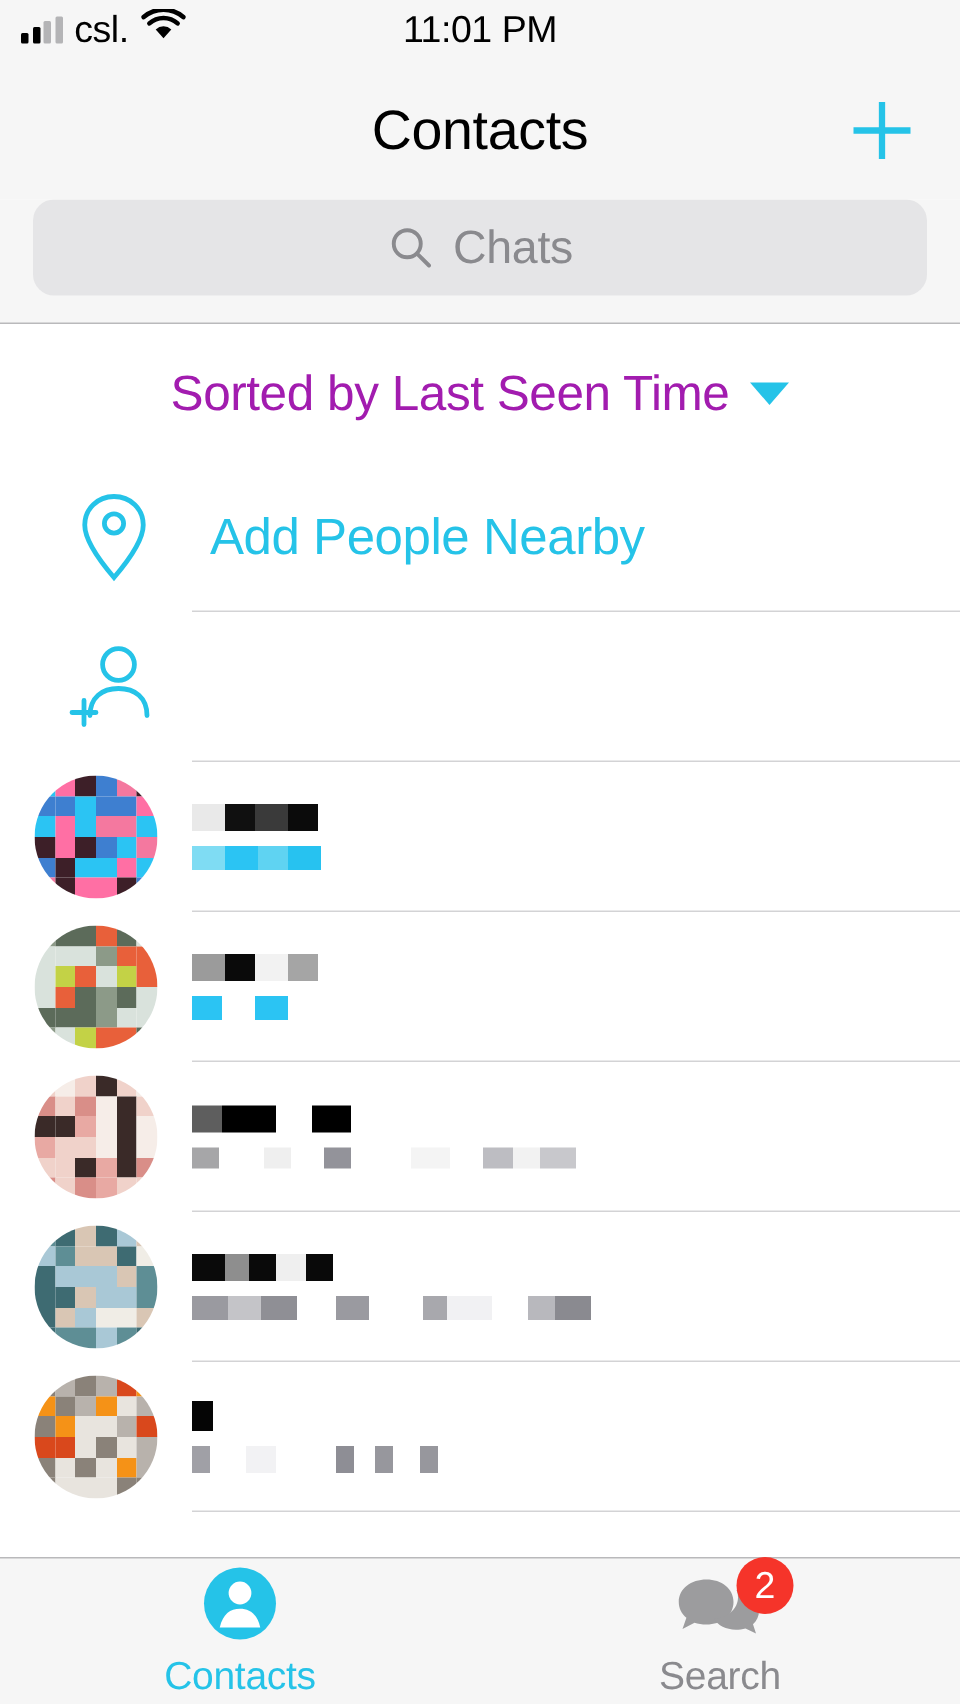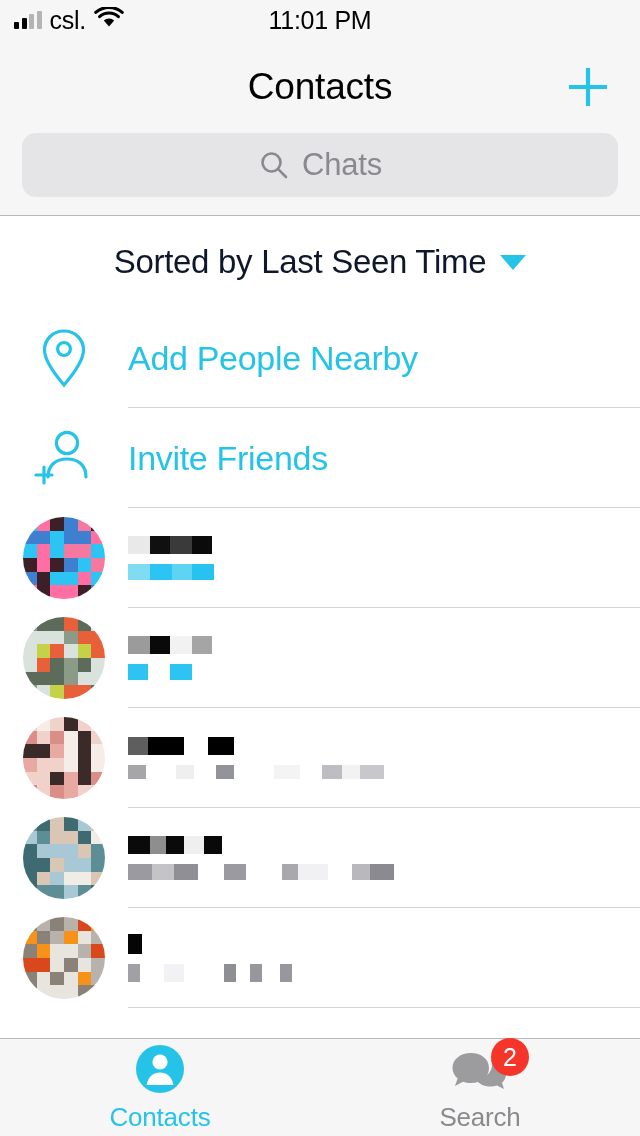--- a/index.html
+++ b/index.html
@@ -70,30 +70,30 @@
     display:flex; align-items:center; justify-content:center; gap:12px;
     cursor:text;
   }
   .search-ph{ font-size:31px; color:#8A8A8E; letter-spacing:-0.2px; }
 
   
   .sort-row{
     height:92px; display:flex; align-items:center; justify-content:center;
     gap:14px; background:#fff; cursor:pointer;
   }
-  .sort-label{ font-size:33px; color:#0f172a; letter-spacing:-0.3px; }
+  .sort-label{ font-size:33px; color:#a21caf; letter-spacing:-0.3px; }
   .caret{
     width:0; height:0; border-left:13px solid transparent; border-right:13px solid transparent;
     border-top:15px solid #25C3E8;
   }
 
   
   .action-row{
     height:100px; display:flex; align-items:center; background:#fff;
-    position:relative; cursor:pointer;
+    position:relative; cursor:pointer;padding-left:12px;
   }
   .action-icon{
     width:128px; display:flex; align-items:center; justify-content:center;
     flex:0 0 128px;
   }
   .action-label{ font-size:34px; color:#25C3E8; letter-spacing:-0.3px; }
   .sep{
     position:absolute; left:128px; right:0; bottom:0; height:1px; background:#D3D3D5;
   }
 
@@ -195,21 +195,20 @@
 </div>
 
 <div class="action-row">
   <div class="action-icon">
     <svg width="66" height="66" viewBox="0 0 66 66">
       <circle cx="36" cy="18" r="10.6" fill="none" stroke="#25C3E8" stroke-width="3.2"></circle>
       <path d="M17 52 C17 40 25 34 36 34 C47 34 55 40 55 52" fill="none" stroke="#25C3E8" stroke-width="3.2" stroke-linecap="round"></path>
       <path d="M13 42 V58 M5 50 H21" stroke="#25C3E8" stroke-width="3.2" stroke-linecap="round"></path>
     </svg>
   </div>
-  <div class="action-label">Invite Friends</div>
   <div class="sep"></div>
 </div>
 
 <div id="contact-list">
     <div class="contact-row">
       <div class="avatar-cell">
         <div class="avatar" style="display: grid; grid-template-columns: repeat(6, 1fr); grid-template-rows: repeat(6, 1fr); overflow: hidden;">
           <span style="background: rgb(43, 196, 243);"></span>
           <span style="background: rgb(255, 111, 164);"></span>
           <span style="background: rgb(61, 31, 40);"></span>

